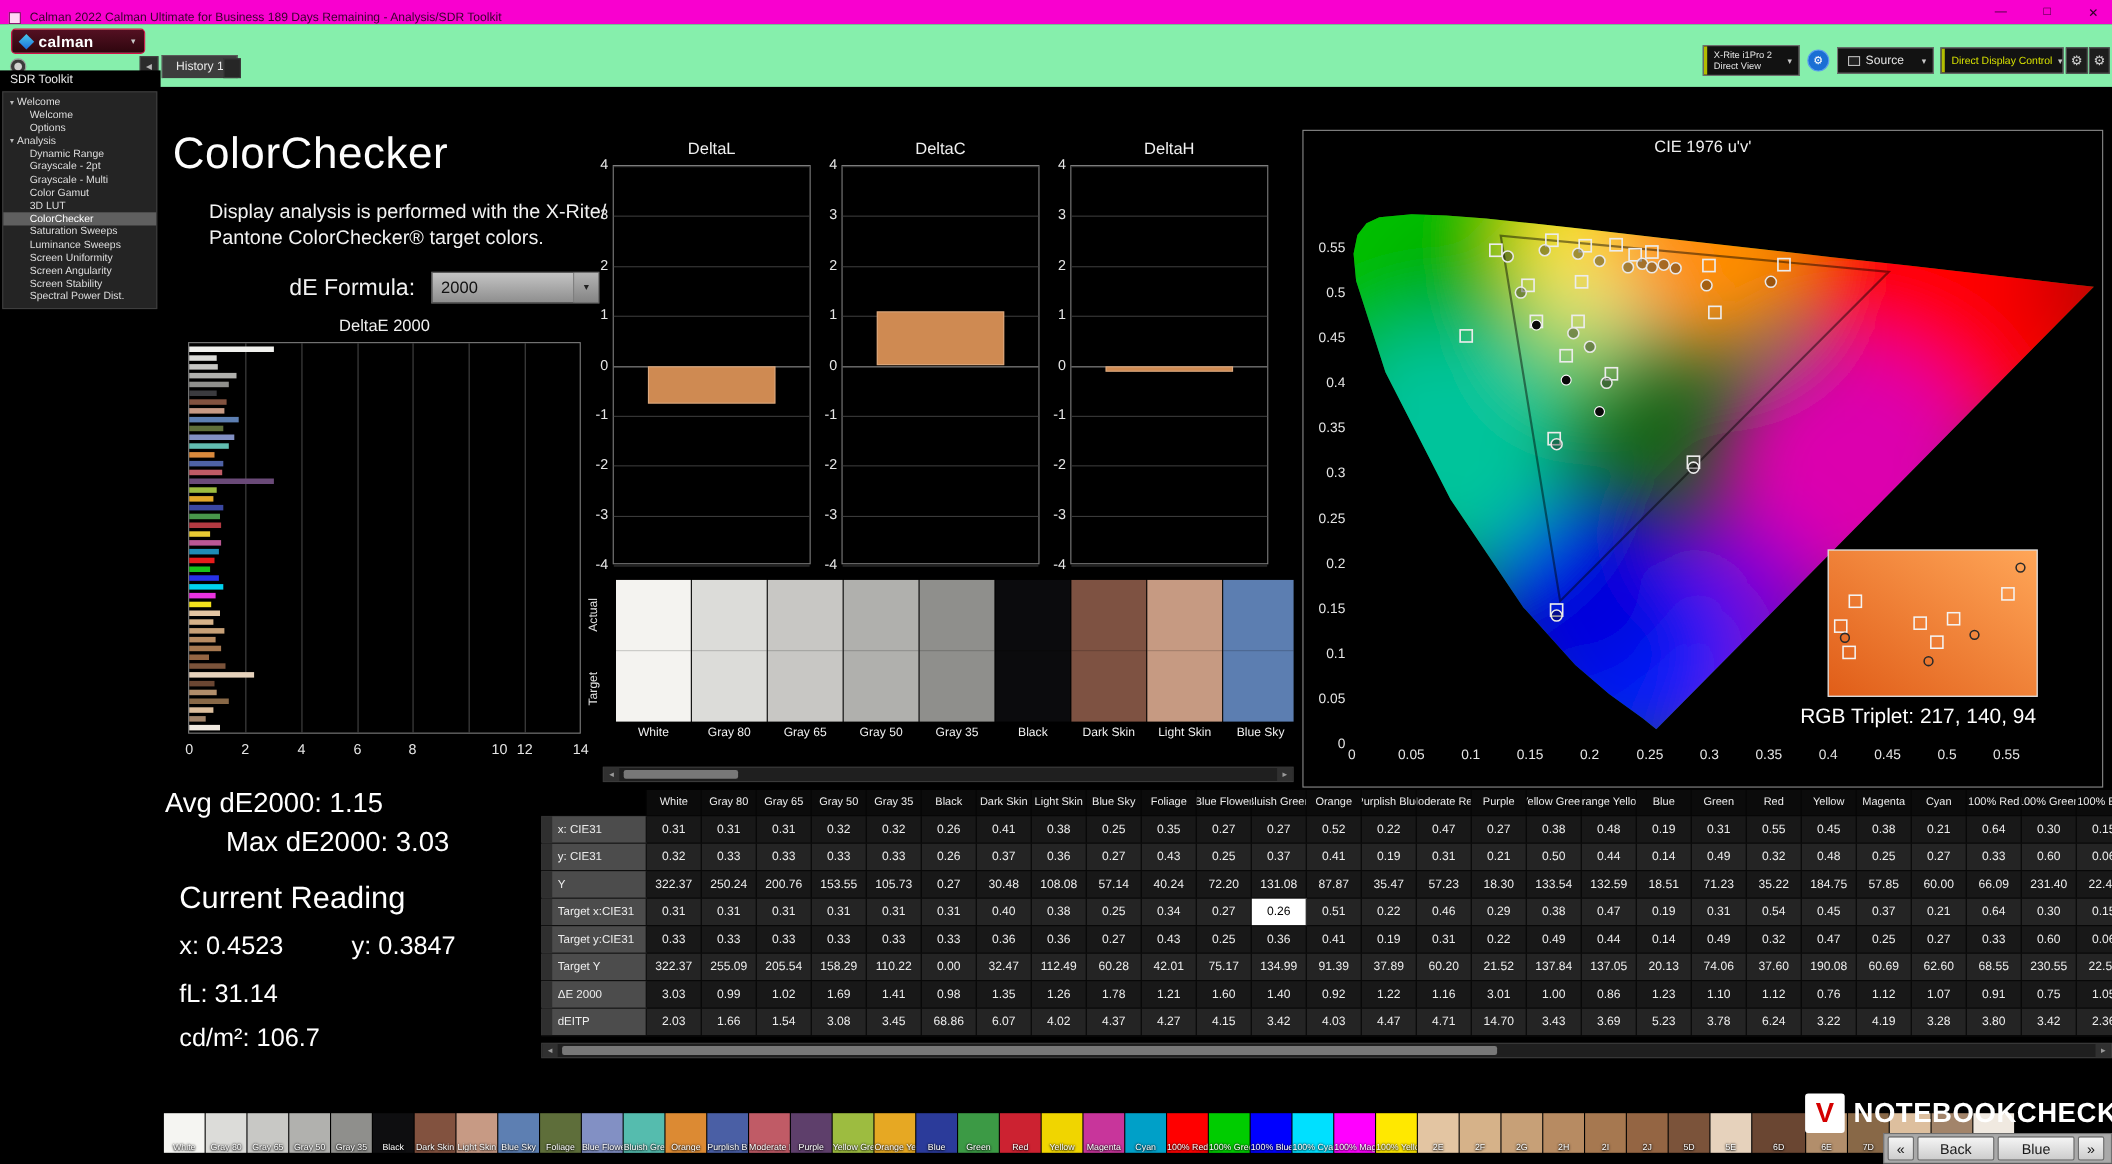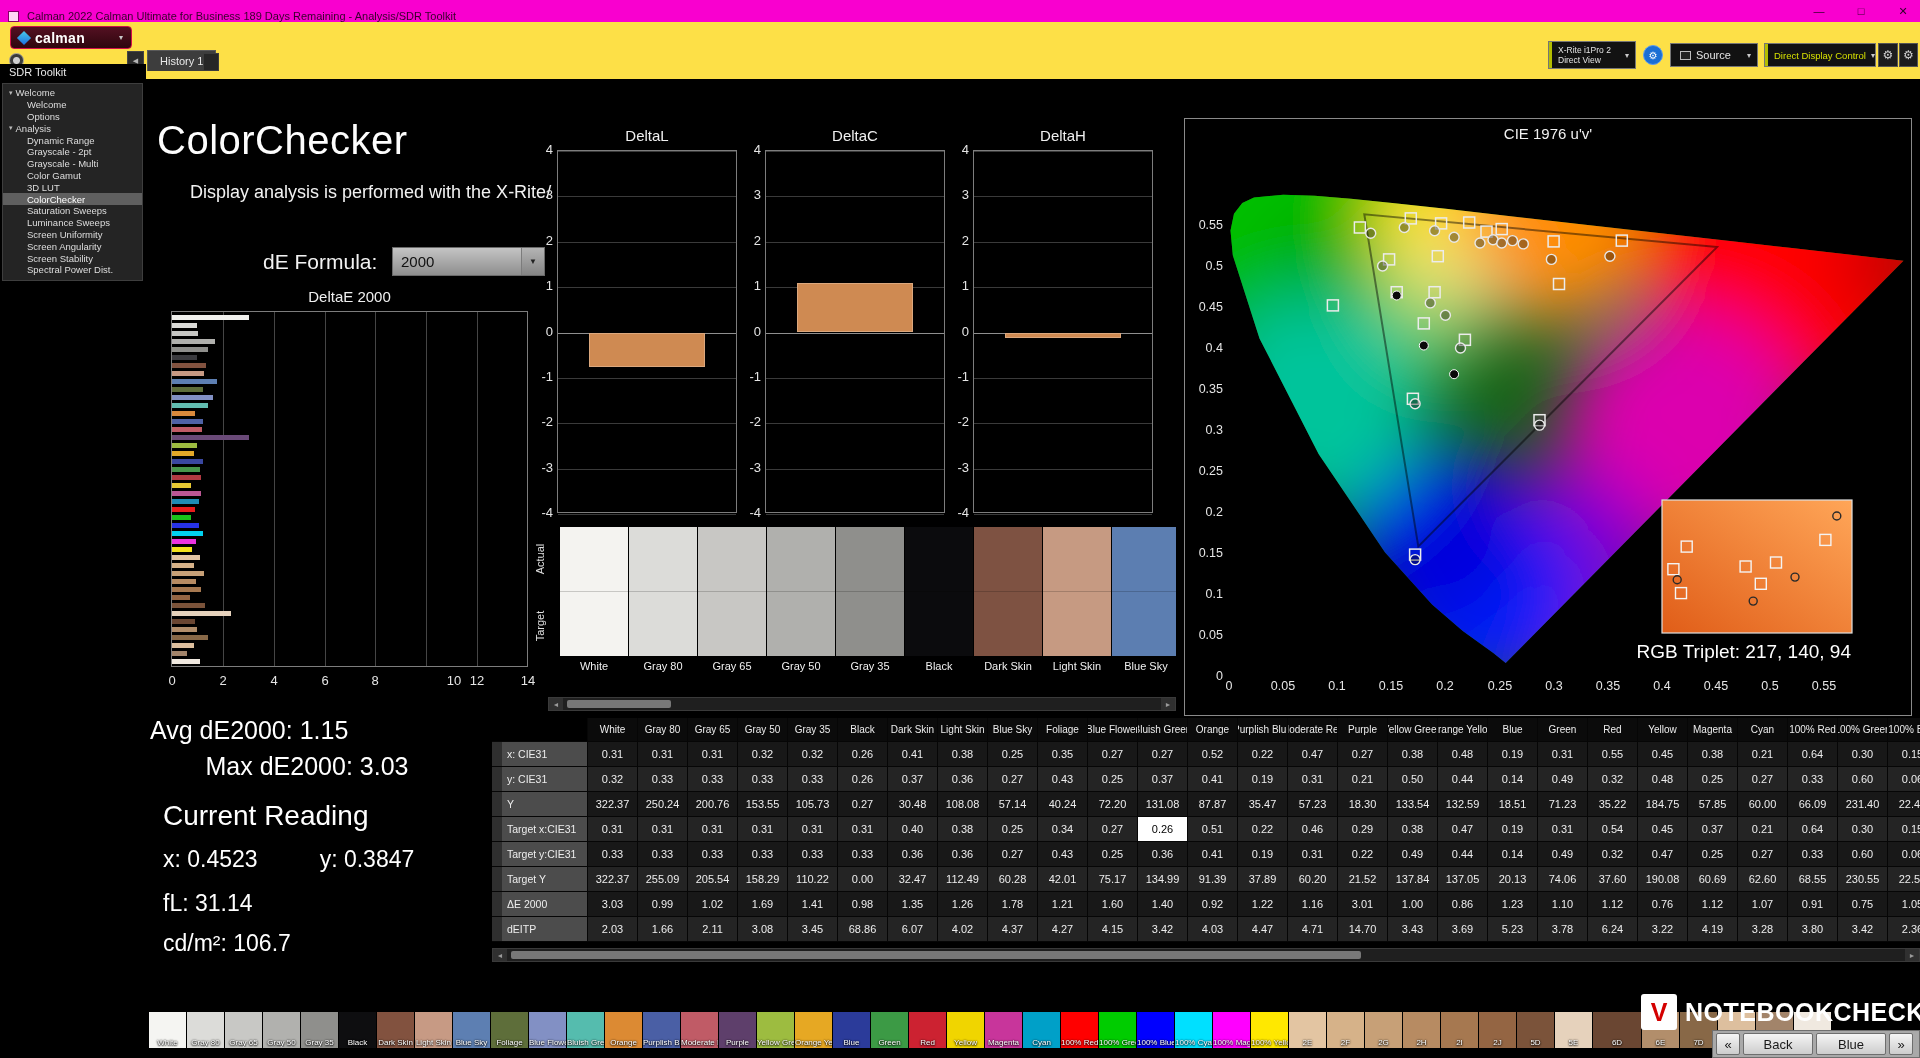--- a/index.html
+++ b/index.html
@@ -5,21 +5,21 @@
 *{margin:0;padding:0;box-sizing:border-box}
 html,body{width:1920px;height:1058px;overflow:hidden;background:#000;font-family:"Liberation Sans",sans-serif}
 #screen{position:relative;width:1920px;height:1058px;background:#000;overflow:hidden;color:#fff}
 
 #titlebar{position:absolute;left:0;top:0;width:1920px;height:22px;background:#f900cf;display:flex;align-items:flex-end;gap:8px;padding-left:8px;color:#37002c;font-size:11px}
 #app-icon{width:11px;height:11px;background:#ffd9f5;border:1px solid #860068;flex:0 0 auto}
 #tb-title{white-space:nowrap}
 #tb-sp{flex:1}
 .winbtn{width:34px;height:22px;display:flex;align-items:center;justify-content:center;font-size:11px;color:#30002a}
 
-#toolbar{position:absolute;left:0;top:22px;width:1920px;height:58px;background:#fde047;border-bottom:1px solid #000}
+#toolbar{position:absolute;left:0;top:22px;width:1920px;height:58px;background:#86efac;border-bottom:1px solid #000}
 #brand-btn{position:absolute;left:10px;top:4px;width:122px;height:23px;border:1px solid #d11048;border-radius:4px;background:linear-gradient(#541022,#2e060e);display:flex;align-items:center;gap:6px;padding:0 8px;color:#fff}
 #brand-gem{width:10px;height:10px;background:linear-gradient(135deg,#49c8e8,#1b6fe0);transform:rotate(45deg);flex:0 0 auto}
 #brand-btn .bl{font-weight:bold;font-size:14px;letter-spacing:.3px}
 .caret{font-size:8px;color:#c9c9c9;margin-left:auto}
 #sb-circle{position:absolute;left:9px;top:31px;width:15px;height:15px;border:1px solid #9a9a9a;border-radius:50%;background:radial-gradient(circle,#cfcfcf 0 3px,#3a3a3a 4px)}
 #collapse-btn{position:absolute;left:127px;top:29px;width:17px;height:20px;background:#2c2c2c;border:1px solid #454545;color:#b5b5b5;font-size:7px;display:flex;align-items:center;justify-content:center}
 #history-tab{position:absolute;left:147px;top:28px;height:21px;padding:0 12px;background:#3d3d3d;border:1px solid #5a5a5a;border-bottom:none;color:#e8e8e8;font-size:11px;display:flex;align-items:center}
 #tab-stub{position:absolute;left:203px;top:31px;width:16px;height:18px;background:#262626;border:1px solid #3c3c3c}
 .hud{position:absolute;background:#121212;border:1px solid #767676;color:#e3e3e3;display:flex;align-items:center;gap:5px;padding:0 6px 0 9px;overflow:hidden}
 .accent{position:absolute;left:0;top:0;bottom:0;width:3px;background:#b3bd00}
@@ -211,20 +211,21 @@
         </div>
         <div class="tree-row" style="padding-left: 24px;">
           <span>Spectral Power Dist.</span>
         </div>
       </div>
   </div>
 
   <div id="page-title">ColorChecker</div>
   <div id="desc">
     <div>Display analysis is performed with the X-Rite/</div>
+    <div>Pantone ColorChecker® target colors.</div>
   </div>
   <div id="formula-label">dE Formula:</div>
   <div id="formula-combo">
     <span>2000</span>
     <span class="arrow">▼</span>
   </div>
 
   <div id="dechart-title">DeltaE 2000</div>
   <div id="dechart">
       <div class="vgrid" style="left: 51px;"></div>
@@ -699,21 +700,21 @@
         <div class="tcell">1.12</div>
         <div class="tcell">1.07</div>
         <div class="tcell">0.91</div>
         <div class="tcell">0.75</div>
         <div class="tcell">1.05</div>
       </div>
       <div class="trow odd">
         <div class="tlabel">dEITP</div>
         <div class="tcell">2.03</div>
         <div class="tcell">1.66</div>
-        <div class="tcell">2.11</div>
+        <div class="tcell">1.54</div>
         <div class="tcell">3.08</div>
         <div class="tcell">3.45</div>
         <div class="tcell">68.86</div>
         <div class="tcell">6.07</div>
         <div class="tcell">4.02</div>
         <div class="tcell">4.37</div>
         <div class="tcell">4.27</div>
         <div class="tcell">4.15</div>
         <div class="tcell">3.42</div>
         <div class="tcell">4.03</div>

